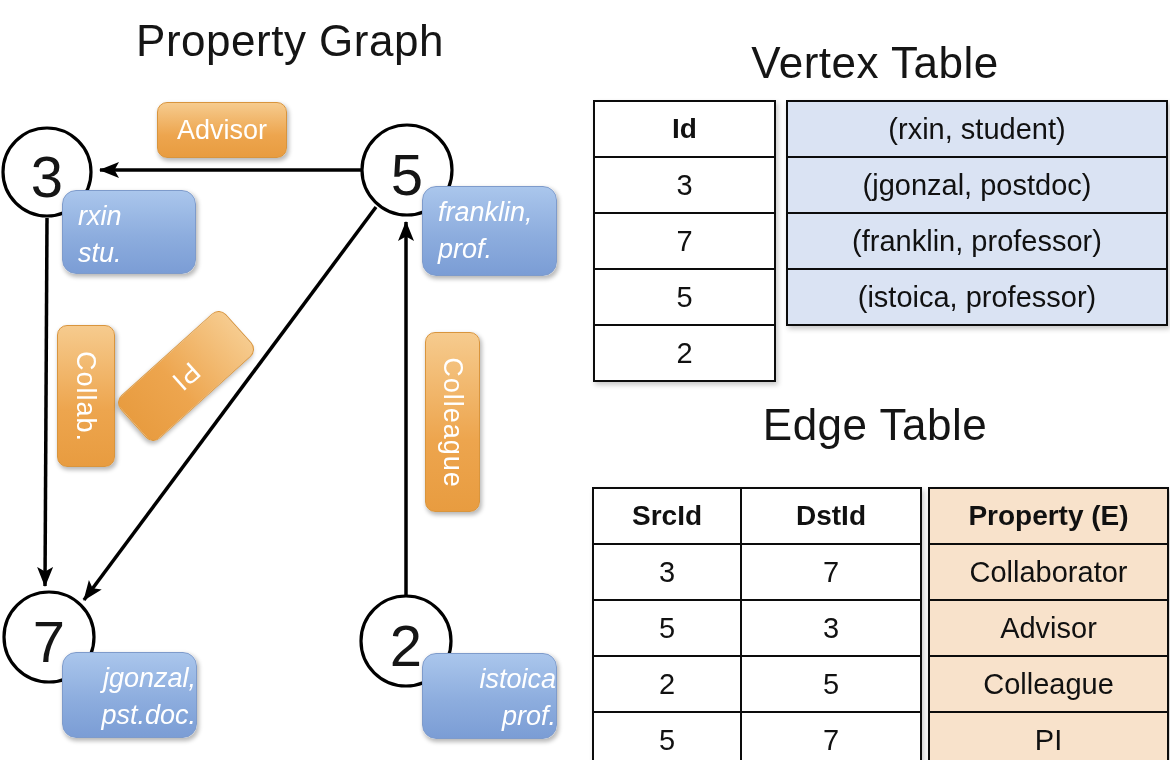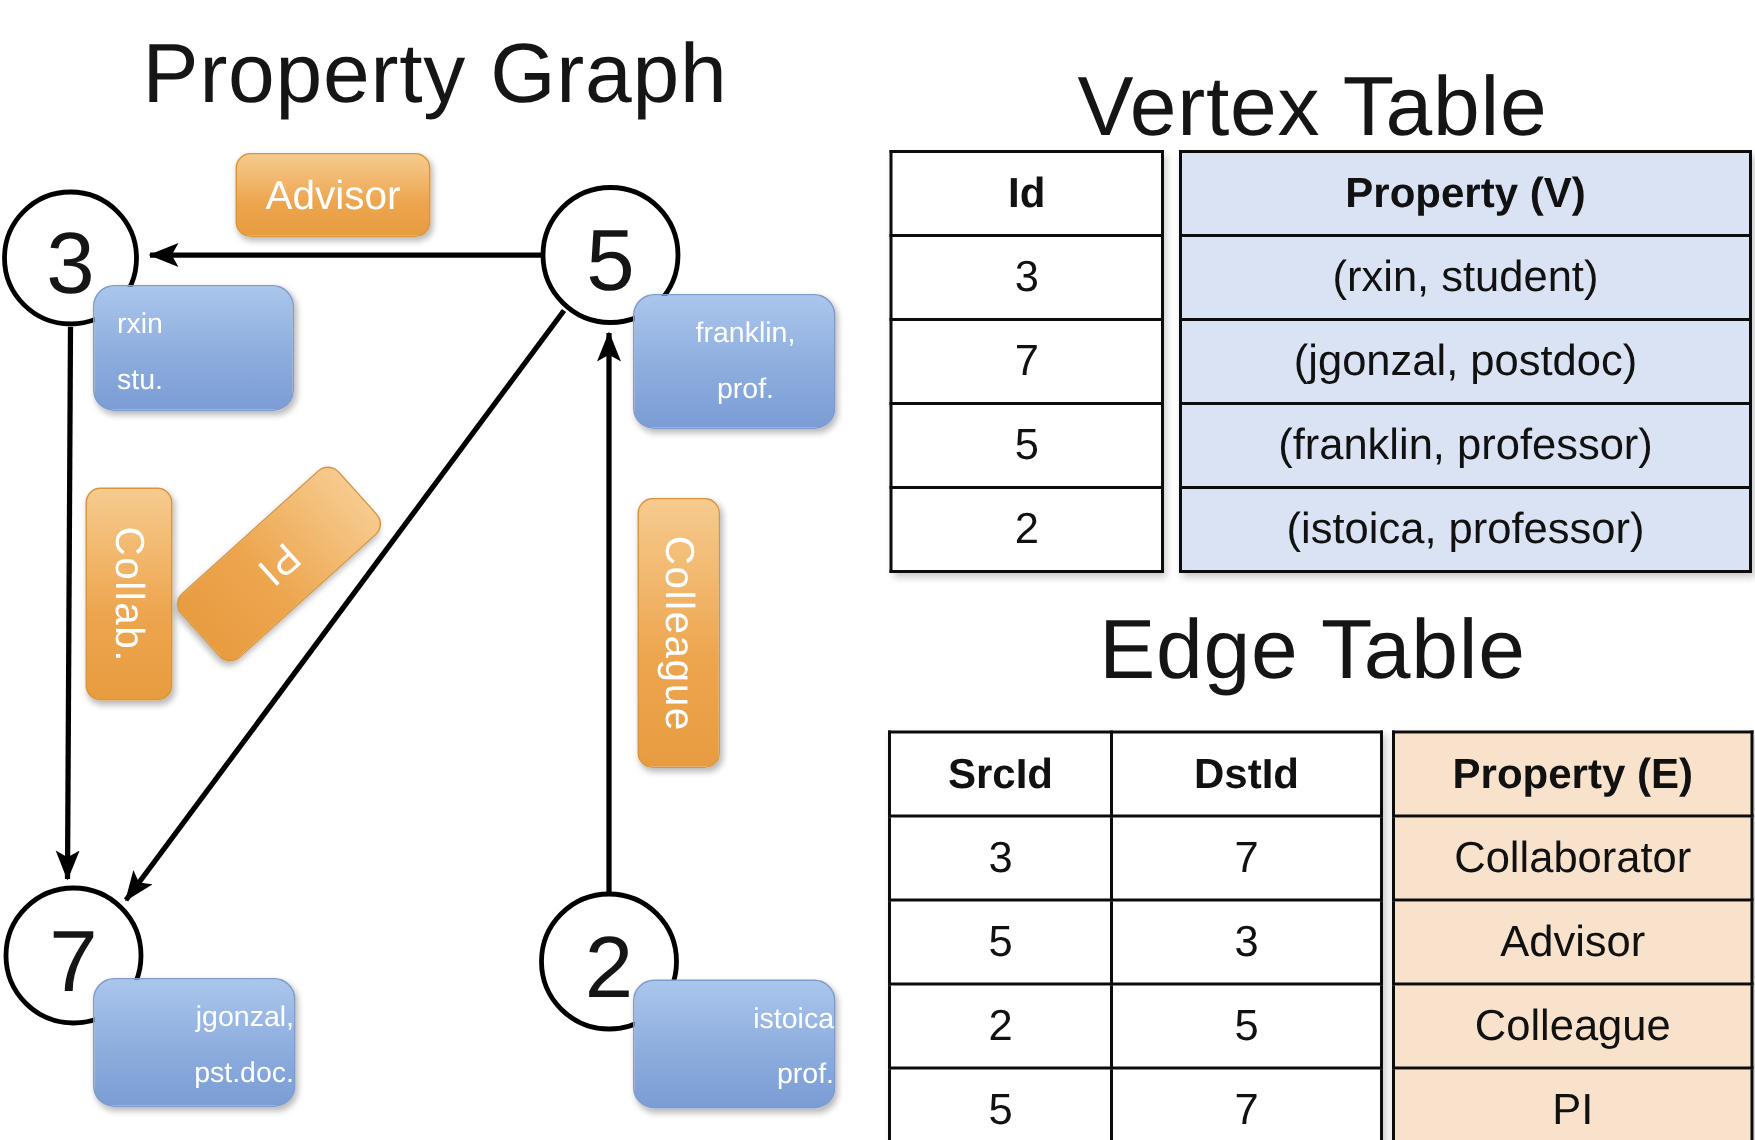--- a/index.html
+++ b/index.html
@@ -1,42 +1,43 @@
 <!DOCTYPE html>
 <html><head>
 <meta charset="utf-8">
 <style>
   html,body{margin:0;padding:0;background:#fff;}
   #canvas{
     position:relative;width:1170px;height:760px;background:#fff;overflow:hidden;
     font-family:"Liberation Sans",sans-serif;color:#111;
   }
   .title{
-    position:absolute;text-align:center;font-size:56px;font-weight:300;
+    position:absolute;text-align:center;font-size:44px;font-weight:300;
     letter-spacing:0.5px;color:#151515;white-space:nowrap;
   }
   
   #graph-svg{position:absolute;left:0;top:0;}
   
   .elabel{
     position:absolute;display:flex;align-items:center;justify-content:center;
     background:linear-gradient(180deg,#f6cb8e 0%,#eda54e 60%,#e89c40 100%);
     border:1px solid #d9953d;border-radius:10px;
     box-shadow:1.5px 2.5px 4px rgba(0,0,0,0.28);
     color:#fff;font-size:27px;font-weight:300;
   }
   .vspan{transform:rotate(90deg);white-space:nowrap;letter-spacing:1px;}
   
   .plabel{
     position:absolute;box-sizing:border-box;
     background:linear-gradient(180deg,#aac6ec 0%,#8dadde 55%,#7b9dd5 100%);
     border:1px solid #7e9bcb;border-radius:14px;
     box-shadow:1.5px 2.5px 4px rgba(0,0,0,0.28);
-    color:#fff;font-size:19px;font-weight:300;line-height:37px;
+    color:#fff;font-size:27px;font-weight:300;line-height:37px;
     padding:7px 0 0 15px;
+    font-style:italic;
   }
   
   .tbl{border-collapse:collapse;position:absolute;table-layout:fixed;
        box-shadow:2px 3px 5px rgba(0,0,0,0.22);background:#fff;}
   .tbl td,.tbl th{
     border:2px solid #0c0c0c;height:54px;text-align:center;vertical-align:middle;
     font-size:29px;font-weight:300;padding:0;overflow:hidden;white-space:nowrap;margin-left:20px;
   }
   .tbl th{font-weight:bold;font-size:28px;}
   .vfill td,.vfill th{background:#dae3f3;}
@@ -83,21 +84,21 @@
     <span class="vspan">PI</span>
   </div>
   <div class="elabel" style="left:425px;top:332px;width:53px;height:178px;">
     <span class="vspan">Colleague</span>
   </div>
 
   <div class="plabel" style="left:62px;top:190px;width:134px;height:84px;">
     <div>rxin</div>
     <div>stu.</div>
   </div>
-  <div class="plabel" style="left:422px;top:196px;width:135px;height:90px;text-align:center;">
+  <div class="plabel" style="left:422px;top:186px;width:135px;height:90px;">
     <div>franklin,</div>
     <div>prof.</div>
   </div>
   <div class="plabel" style="left:62px;top:652px;width:135px;height:86px;text-align:right;">
     <div>jgonzal,</div>
     <div>pst.doc.</div>
   </div>
   <div class="plabel" style="left:422px;top:653px;width:135px;height:86px;text-align:right;">
     <div>istoica</div>
     <div>prof.</div>
@@ -118,23 +119,20 @@
       <td>5</td>
         </tr>
     <tr>
       <td>2</td>
         </tr>
   </tbody>
     </table>
 
   <table class="tbl vfill" style="left:786px;top:100px;width:382px;">
     <tbody>
-        <tr>
-      <th>Property (V)</th>
-        </tr>
     <tr>
       <td>(rxin, student)</td>
         </tr>
     <tr>
       <td>(jgonzal, postdoc)</td>
         </tr>
     <tr>
       <td>(franklin, professor)</td>
         </tr>
     <tr>

